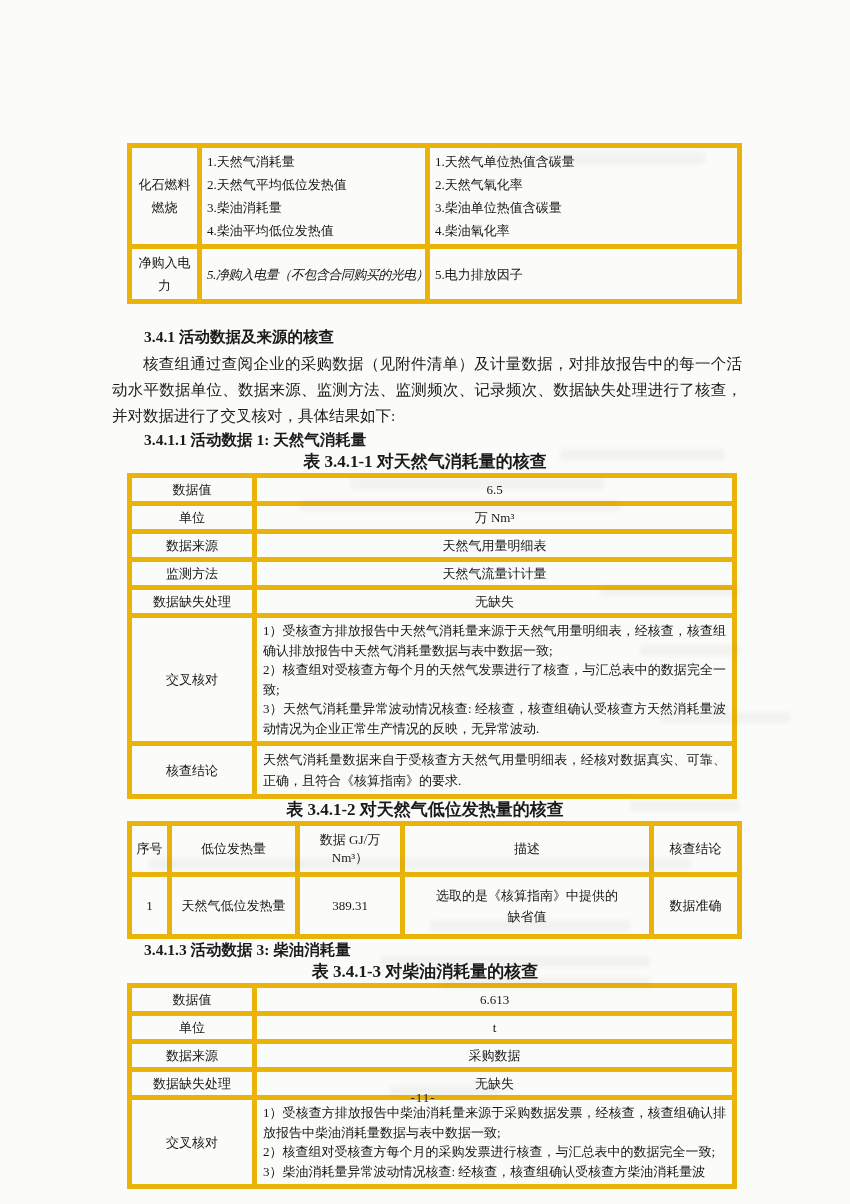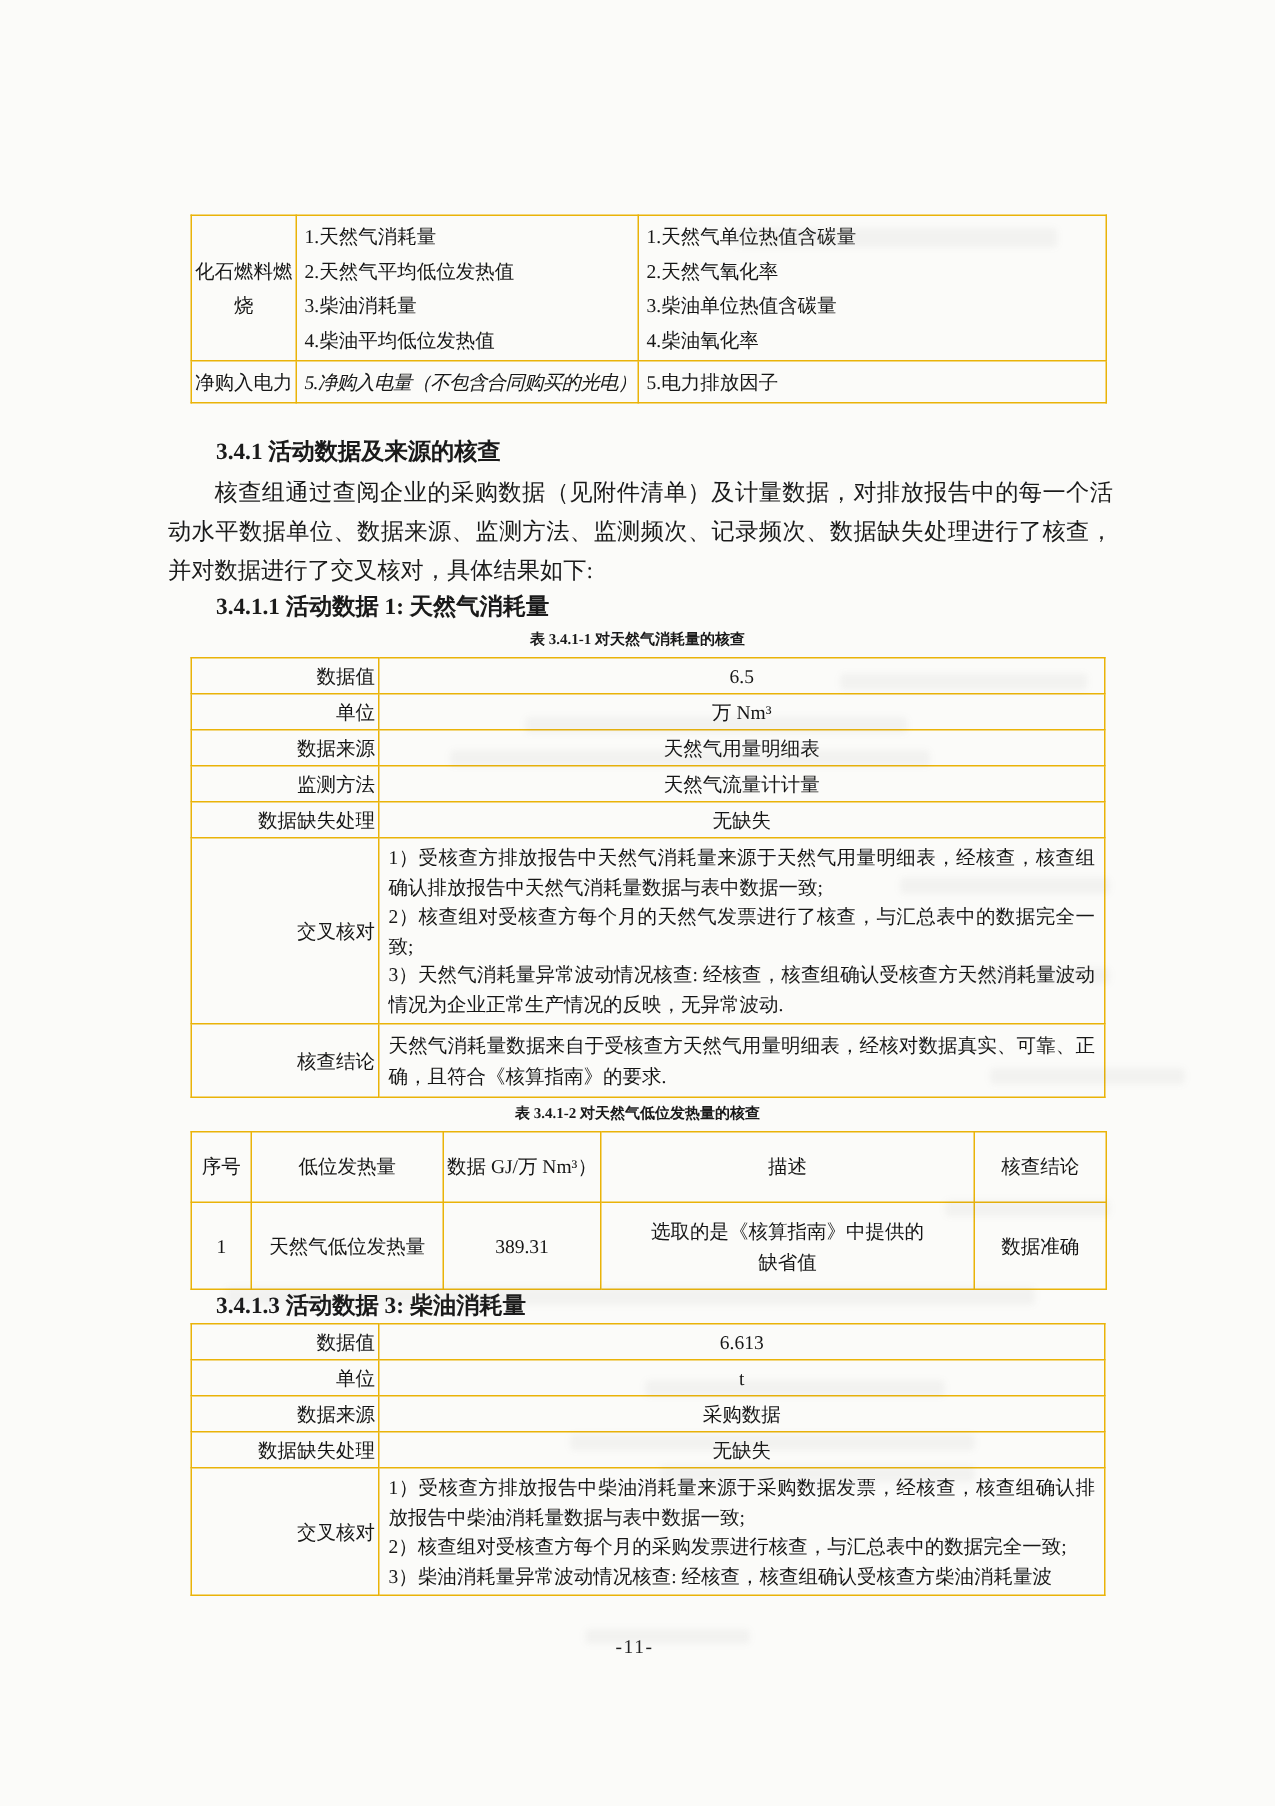--- a/index.html
+++ b/index.html
@@ -15,31 +15,31 @@
   
   table.tbl {
     border-collapse:collapse;
     table-layout:fixed;
     width:610px;
     margin-left:127px;
     font-size:13px;
     color:#161616;
   }
   table.tbl td {
-    border:1px solid #eab308;
+    border:5px solid #eab308;
     vertical-align:middle;
   }
   
   .t-top { margin-top:143px; }
   .t-top td { padding:2px 5px; line-height:23px; }
   .t-top td.cat { text-align:center; padding:2px 1px; }
   .t-top .nw { white-space:nowrap; overflow:visible; }
   .t-top .tight { letter-spacing:-0.5px;font-style:italic; }
   
-  .t-kv td.lbl { width:125px; text-align:right; height:21px; line-height:21px; padding:1px 2px; }
+  .t-kv td.lbl { width:125px; text-align:center; height:21px; line-height:21px; padding:1px 2px; }
   .t-kv td.val { text-align:center; height:21px; line-height:21px; padding:1px 4px;margin-top:46px; }
   .t-kv td.cross { text-align:justify; padding:3px 6px; line-height:19.5px; }
   .t-kv td.concl { line-height:21px; }
   
   .t-grid td { text-align:center; padding:1px 2px;margin-left:36px; }
   .t-grid tr.hd td { height:44px; }
   .t-grid tr.bd td { height:55px; }
   .t-grid .desc-inner { width:192px; margin:0 auto; line-height:21px; }
   
   .h1, .h2 {
@@ -51,21 +51,21 @@
   .h1 { margin-top:22px; }
   .para {
     margin:3px 108px 0 112px;
     font-size:15.5px;
     line-height:26px;
     text-align:justify;
     text-indent:2em;
   }
   .caption {
     font-weight:bold;
-    font-size:10px;
+    font-size:17px;
     line-height:19px;
     text-align:center;
     width:680px;
     margin:1px 0 2px 85px;
   }
   .mt6 { margin-top:6px; }
   .mt14 { }
   .footer {
     position:absolute;
     left:0; top:1090px;
@@ -192,20 +192,21 @@
         <td>389.31</td>
         <td>
           <div class="desc-inner">选取的是《核算指南》中提供的缺省值</div>
         </td>
         <td>数据准确</td>
       </tr>
     </tbody>
   </table>
 
   <div class="h2 mt14">3.4.1.3 活动数据 3: 柴油消耗量</div>
+  <div class="caption">表 3.4.1-3 对柴油消耗量的核查</div>
   <table class="tbl t-kv">
     <colgroup>
         <col style="width:125px">
         <col>
       </colgroup>
     <tbody>
       <tr>
         <td class="lbl">数据值</td>
         <td class="val">6.613</td>
       </tr>

